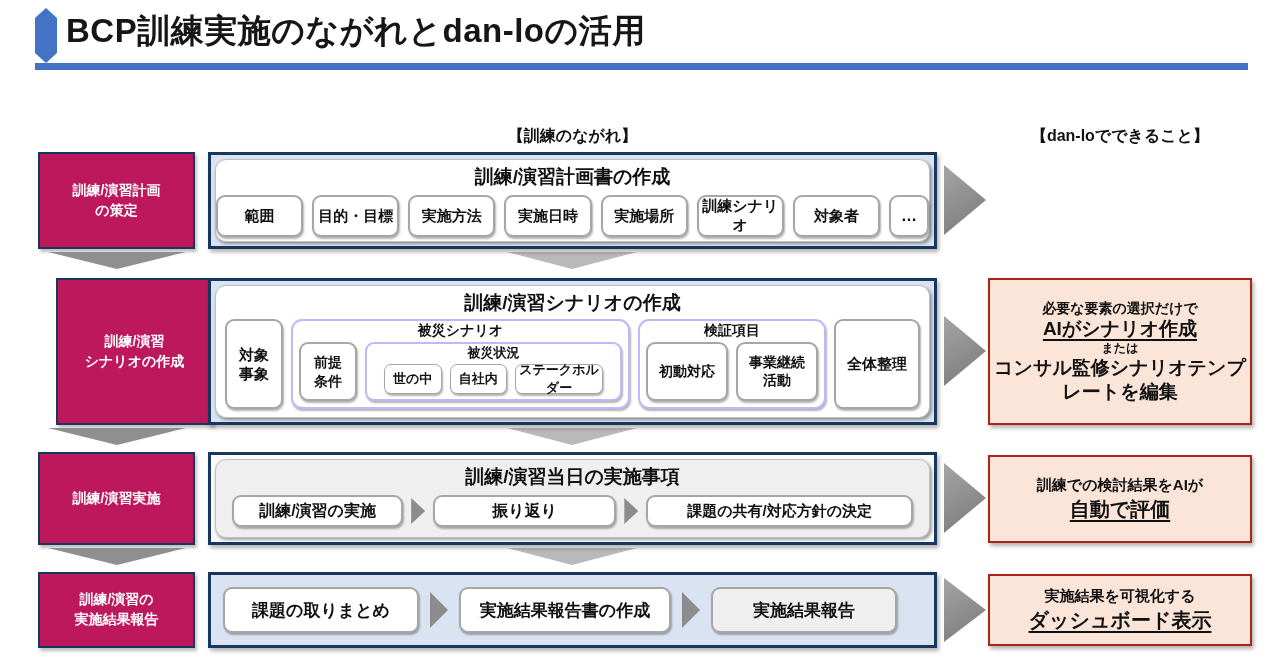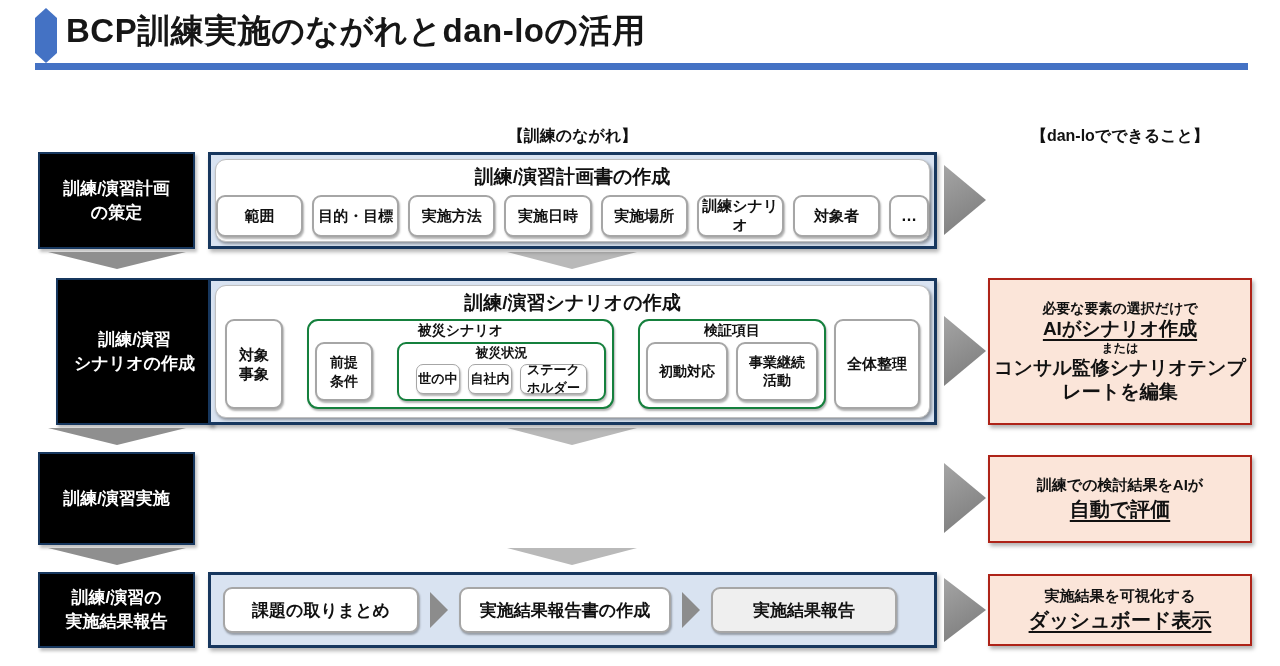--- a/index.html
+++ b/index.html
@@ -12,22 +12,22 @@
   .title{position:absolute;left:66px;top:9px;font-size:33px;font-weight:bold;color:#161616;
          letter-spacing:.5px;white-space:nowrap;}
   .rule{position:absolute;left:35px;top:63px;width:1213px;height:7px;background:#4472C4;}
 
   
   .col-head{position:absolute;top:126px;font-size:16px;font-weight:bold;text-align:center;}
   .col-head.flow{left:208px;width:729px;}
   .col-head.danlo{left:988px;width:264px;}
 
   
-  .stage{position:absolute;left:38px;width:157px;background:#000000;border:2px solid #17375E;
-         color:#fff;font-weight:bold;font-size:17px;line-height:1.4;text-align:center;
+  .stage{position:absolute;left:38px;width:157px;background:#be185d;border:2px solid #17375E;
+         color:#fff;font-weight:bold;font-size:14px;line-height:1.4;text-align:center;
          display:flex;flex-direction:column;align-items:center;justify-content:center;
          box-sizing:border-box;box-shadow:2px 3px 3px rgba(0,0,0,.25);}
   #stage1{top:152px;height:97px;}
   #stage2{top:278px;height:147px;margin-left:18px;}
   #stage3{top:452px;height:93px;}
   #stage4{top:572px;height:76px;}
 
   
   .chev{position:absolute;height:17px;clip-path:polygon(0 0,100% 0,50% 100%);}
   .chev.left{left:48px;width:138px;background:#8f8f8f;}
@@ -53,23 +53,23 @@
         box-shadow:1px 2px 2px rgba(0,0,0,.3);box-sizing:border-box;}
   .sbox.vert{flex-direction:column;line-height:1.3;}
 
   
   .items{display:flex;gap:9px;padding:2px 0 9px;flex:1;}
   .items .sbox{flex:1;font-size:15px;}
   .items .sbox.dots{flex:0 0 40px;font-size:16px;}
 
   
   .r2row{display:flex;gap:8px;padding:0 9px 8px;flex:1;min-height:0;}
-  .group{border:2px solid #15803d;border-radius:11px;background:#fff;display:flex;
+  .group{border:2px solid #c4b5fd;border-radius:11px;background:#fff;display:flex;
          flex-direction:column;padding:0 6px 6px;box-shadow:1px 2px 2px rgba(0,0,0,.3);
-         box-sizing:border-box;margin-left:16px;}
+         box-sizing:border-box;}
   .glabel{text-align:center;font-weight:bold;font-size:14px;padding:1px 0 2px;}
   .gbody{display:flex;gap:8px;flex:1;min-height:0;}
   .target-box{flex:0 0 58px;font-size:15px;}
   .grp-disaster{flex:1;}
   .premise-box{flex:0 0 58px;font-size:14px;}
   .grp-situation{flex:1;border-radius:9px;padding:0 17px 5px;}
   .grp-situation .glabel{font-size:13px;padding:0 0 2px;}
   .grp-situation .sbox{font-size:13px;border-width:1.5px;border-radius:7px;}
   .sit-1{flex:1;} .sit-2{flex:1;} .sit-3{flex:1.55;}
   .grp-verify{flex:0 0 188px;}
@@ -193,20 +193,32 @@
               <span>事業継続</span>
               <span>活動</span>
             </div>
           </div>
         </div>
         <div class="sbox overall-box">全体整理</div>
       </div>
     </div>
   </div>
 
+  <div class="panel" id="panel3">
+    <div class="inner">
+      <div class="ptitle">訓練/演習当日の実施事項</div>
+      <div class="steps">
+        <div class="sbox step-1">訓練/演習の実施</div>
+        <div class="tri"></div>
+        <div class="sbox step-2">振り返り</div>
+        <div class="tri"></div>
+        <div class="sbox step-3">課題の共有/対応方針の決定</div>
+      </div>
+    </div>
+  </div>
 
   <div class="panel" id="panel4">
     <div class="r4row">
       <div class="sbox r4-1">課題の取りまとめ</div>
       <div class="tri big"></div>
       <div class="sbox r4-2">実施結果報告書の作成</div>
       <div class="tri big"></div>
       <div class="sbox r4-3">実施結果報告</div>
     </div>
   </div>

